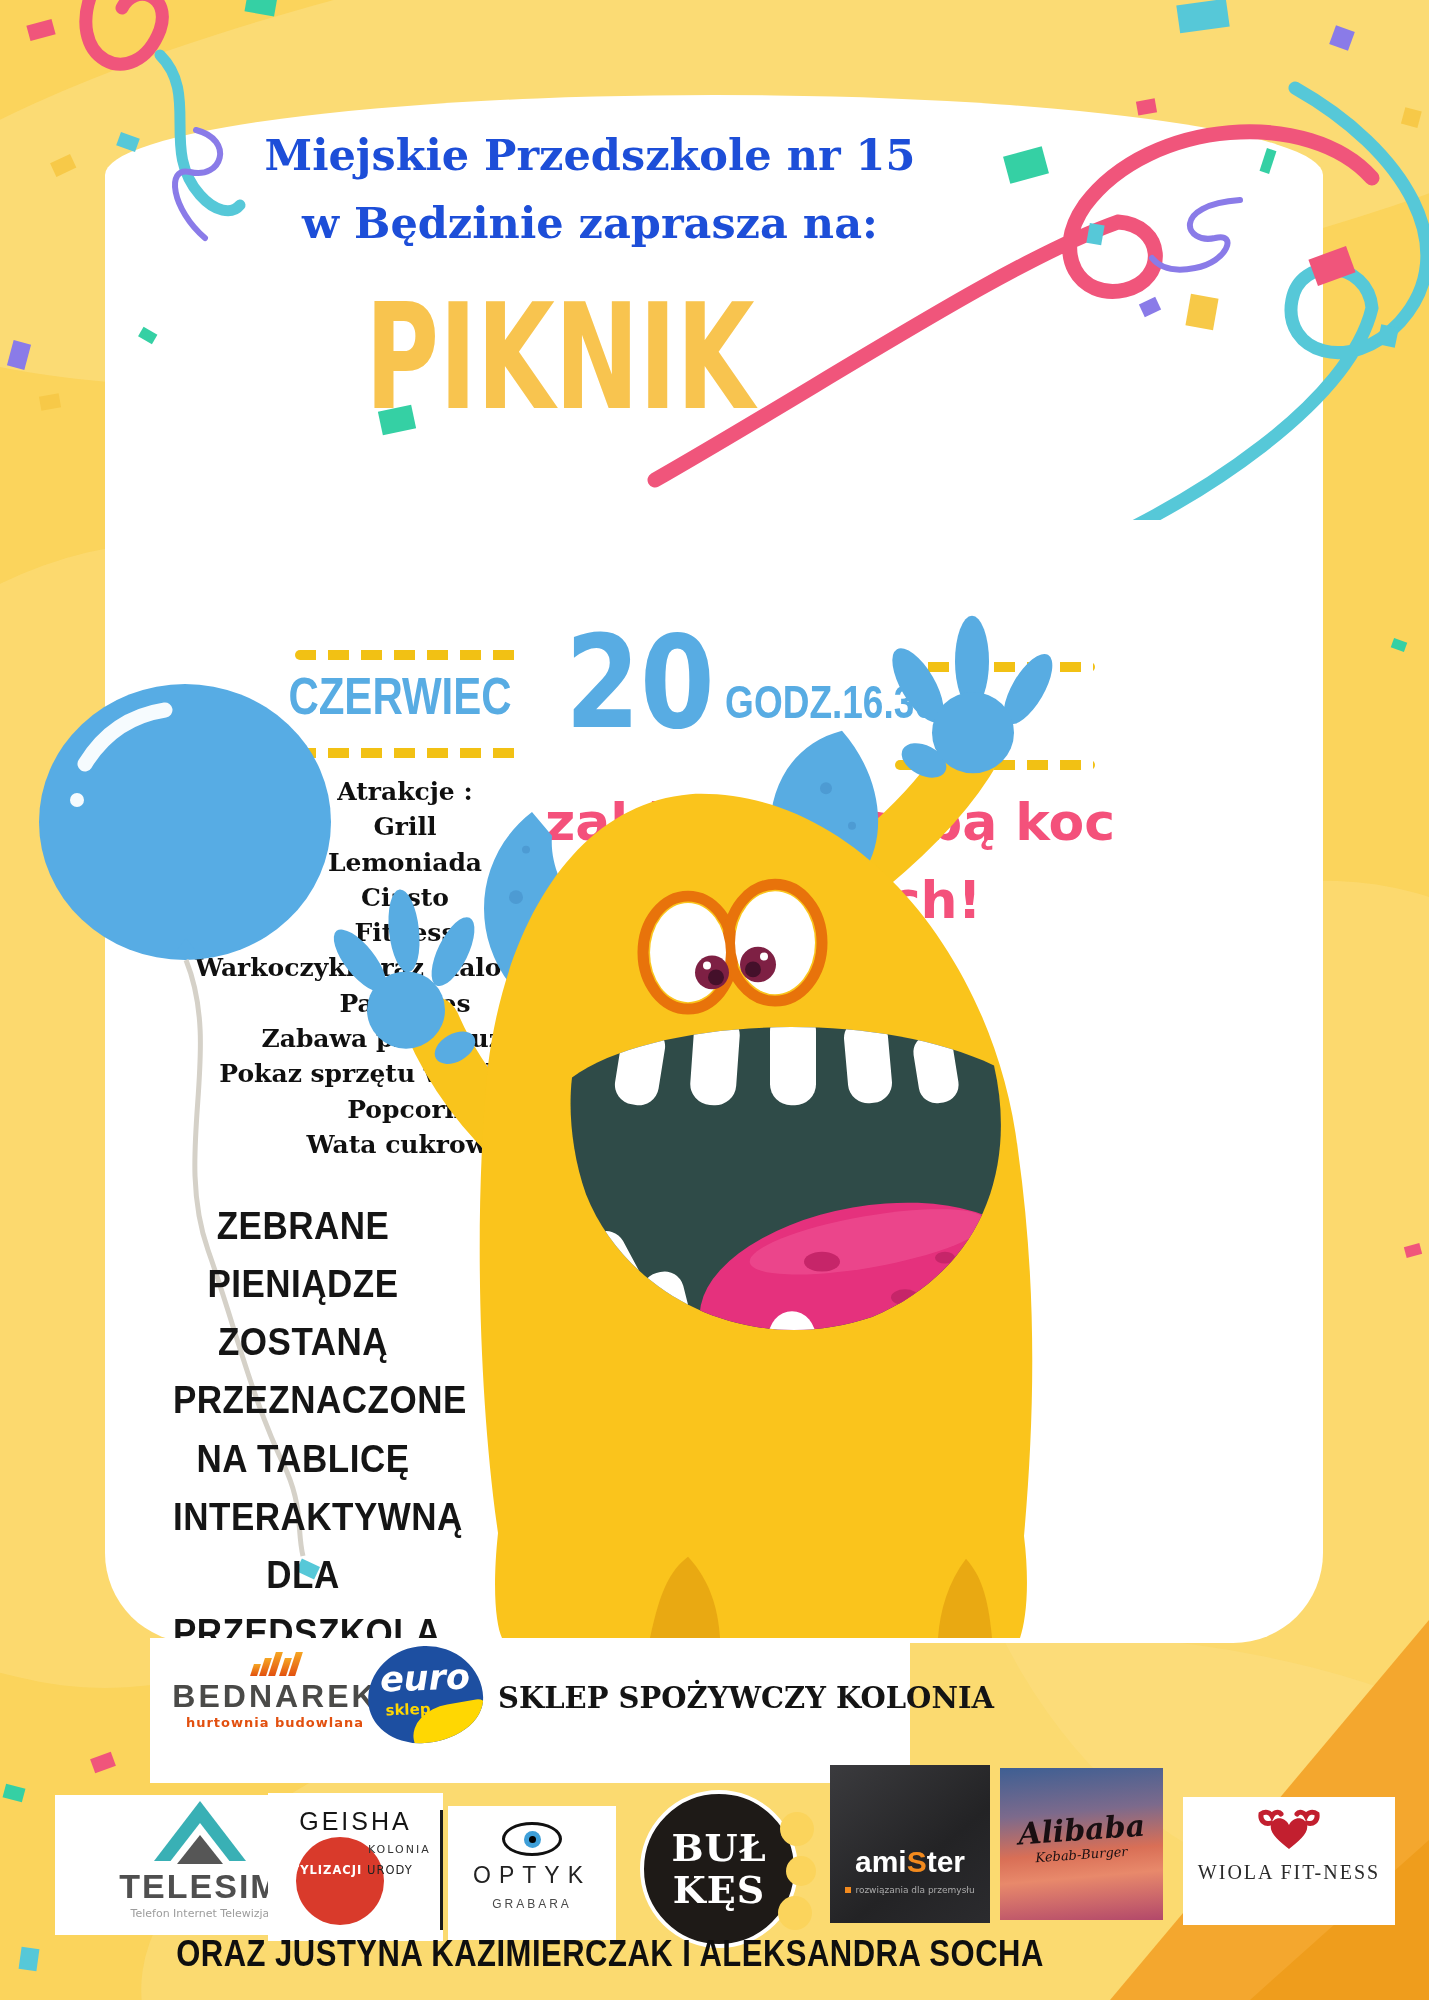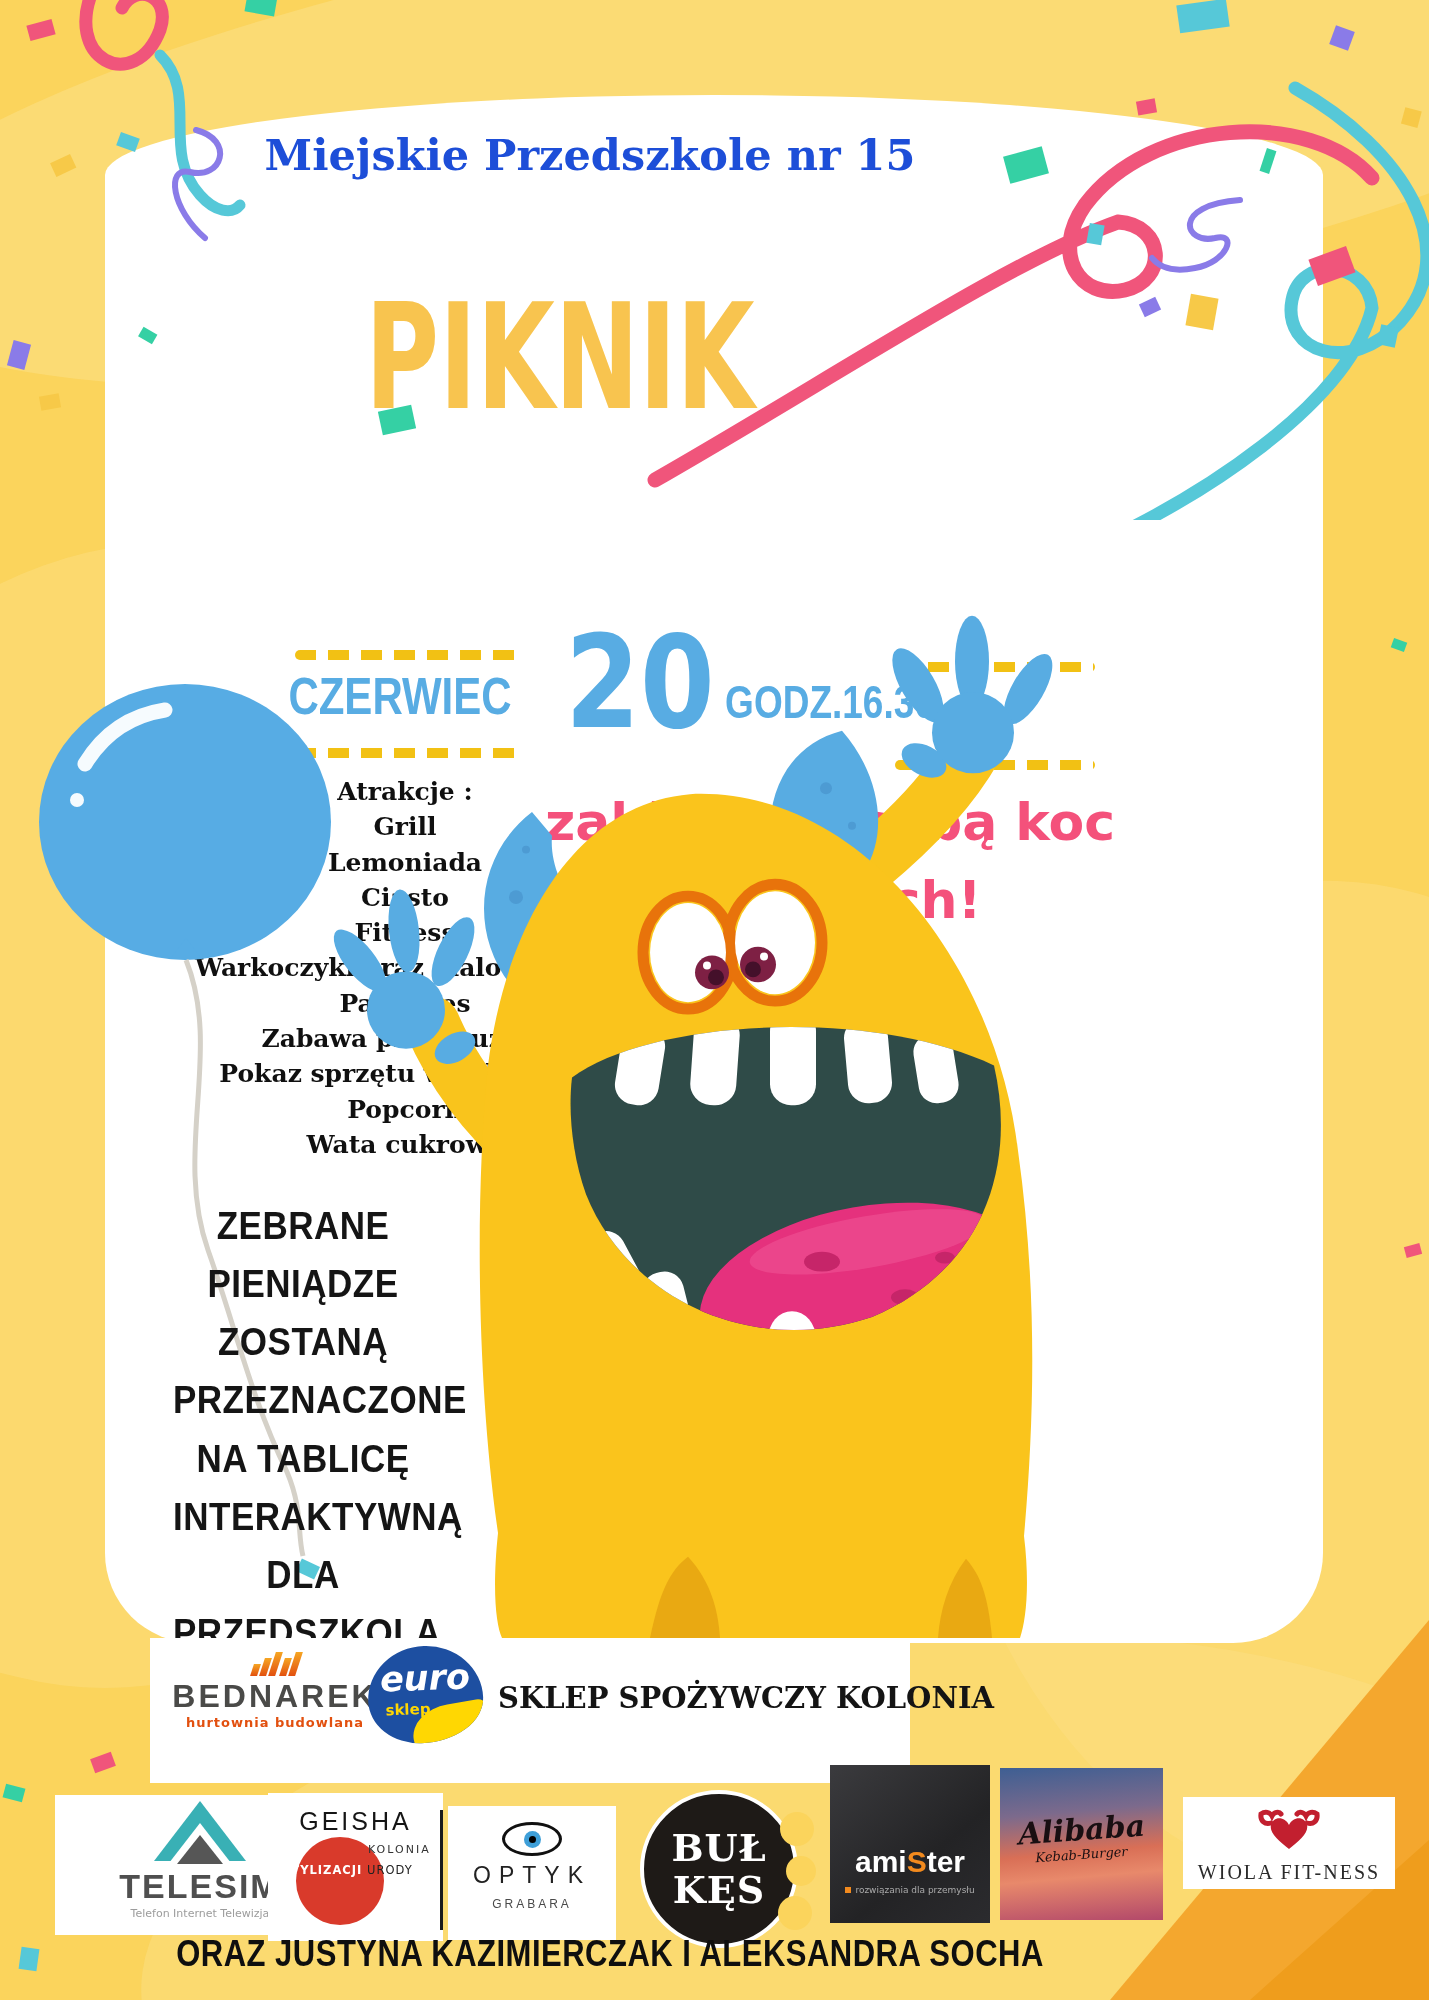--- a/index.html
+++ b/index.html
@@ -107,21 +107,21 @@
      background:linear-gradient(140deg,#3B3B3E,#232325 60%,#2B2B2E);color:#fff;text-align:center;}
   .ami-name{margin-top:80px;font-family:"Liberation Sans",sans-serif;font-weight:700;font-size:30px;}
   .ami-s{color:#F28A1E;}
   .ami-sub{margin-top:6px;font-size:9px;color:#AAA;}
   .ami-sq{display:inline-block;width:6px;height:6px;background:#F28A1E;margin-right:4px;}
   .alibaba{position:absolute;left:1000px;top:1768px;width:163px;height:152px;z-index:7;text-align:center;
      background:linear-gradient(175deg,#3E5F93 0%,#7C6A8C 30%,#D96F56 55%,#E8896B 70%,#B2486A 100%);}
   .ali-name{margin-top:44px;font-family:"DejaVu Serif",serif;font-style:italic;font-weight:700;
      font-size:30px;color:#190F12;transform:rotate(-4deg);}
   .ali-sub{font-family:"DejaVu Serif",serif;font-style:italic;font-size:13px;color:#190F12;transform:rotate(-4deg);}
-  .wiola{left:1183px;top:1797px;width:212px;height:92px;text-align:center;}
+  .wiola{left:1183px;top:1797px;width:212px;height:128px;text-align:center;}
   .wiola-name{margin-top:2px;font-family:"Liberation Serif",serif;font-size:20px;letter-spacing:2px;color:#2B2B2B;}
 </style>
 </head>
 <body>
 
 <div class="poster">
 
   <div class="sw sw1"></div>
   <div class="sw sw2"></div>
   <div class="sw sw3"></div>
@@ -160,20 +160,21 @@
     <rect x="1379" y="326" width="18" height="20" fill="#56C8D8" transform="rotate(12 1388 336)"></rect>
   </svg>
   <div class="cf" style="left:92px;top:1755px;width:22px;height:15px;background:#F0557B;transform:rotate(-20deg);"></div>
   <div class="cf" style="left:4px;top:1786px;width:20px;height:14px;background:#35D0A4;transform:rotate(15deg);"></div>
   <div class="cf" style="left:20px;top:1948px;width:18px;height:22px;background:#56C8D8;transform:rotate(8deg);z-index:8;"></div>
   <div class="cf" style="left:298px;top:1562px;width:20px;height:14px;background:#56C8D8;transform:rotate(25deg);"></div>
   <div class="cf" style="left:1392px;top:640px;width:14px;height:10px;background:#35D0A4;transform:rotate(20deg);"></div>
   <div class="cf" style="left:1405px;top:1245px;width:16px;height:11px;background:#F0557B;transform:rotate(-15deg);"></div>
 
   <div class="header-line" style="top:130px;">Miejskie Przedszkole nr 15</div>
+  <div class="header-line" style="top:198px;">w Będzinie zaprasza na:</div>
 
   <div class="title">PIKNIK</div>
 
   <div class="dash" style="left:295px;top:650px;width:225px;"></div>
   <div class="dash" style="left:295px;top:748px;width:225px;"></div>
   <div class="dash" style="left:895px;top:662px;width:200px;"></div>
   <div class="dash" style="left:895px;top:760px;width:200px;"></div>
   <div class="blue-txt month">CZERWIEC</div>
   <div class="blue-txt day">20</div>
   <div class="blue-txt time">GODZ.16.30</div>

